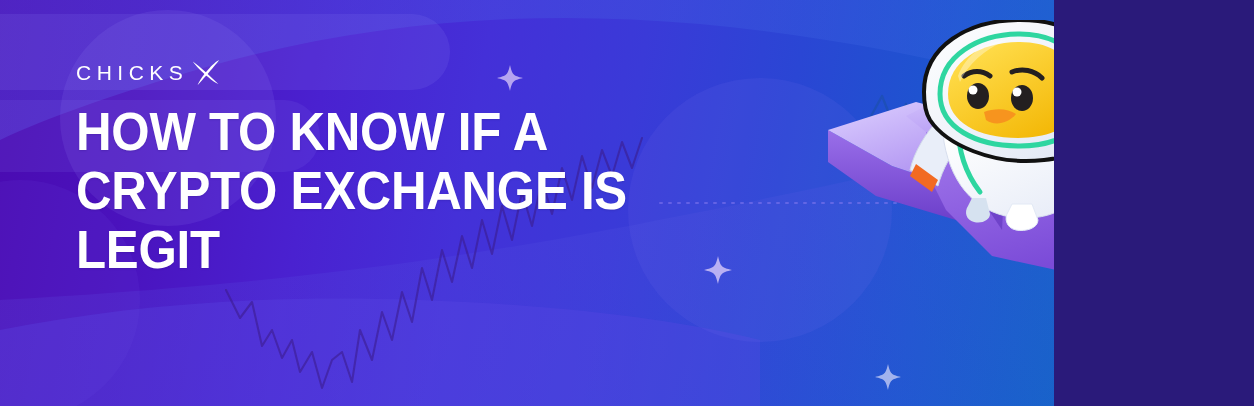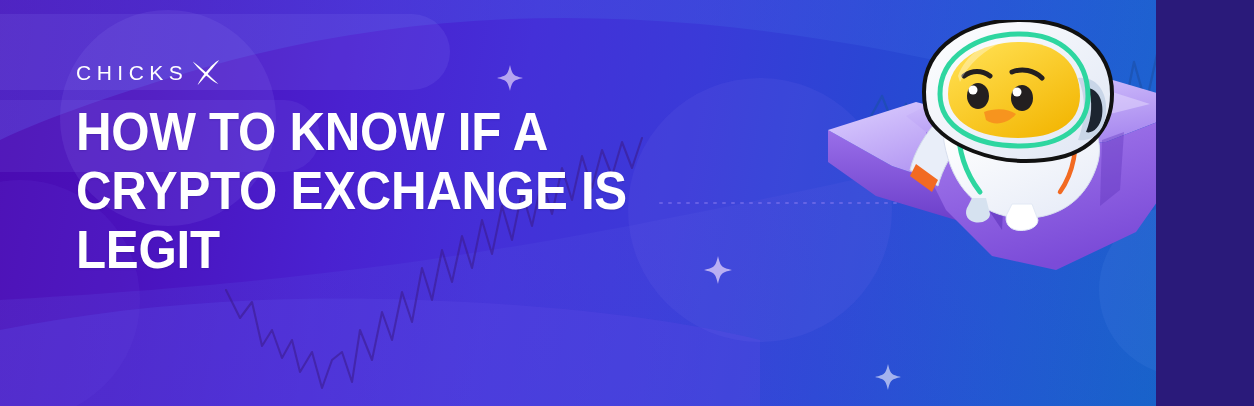--- a/index.html
+++ b/index.html
@@ -1,20 +1,20 @@
 <!DOCTYPE html>
 <html><head>
 <meta charset="utf-8">
 <style>
   html,body{margin:0;padding:0;background:#2a1a7a;}
   *{box-sizing:border-box;}
 
   .banner{
     position:relative;
-    width:1156px;
+    width:1054px;
     height:406px;
     overflow:hidden;
     font-family:"Liberation Sans", sans-serif;
     background:linear-gradient(100deg,
       #4a0ab0 0%,
       #4a12bd 14%,
       #4a21d0 30%,
       #4430d8 44%,
       #3a3ad8 58%,
       #2a46d4 72%,

